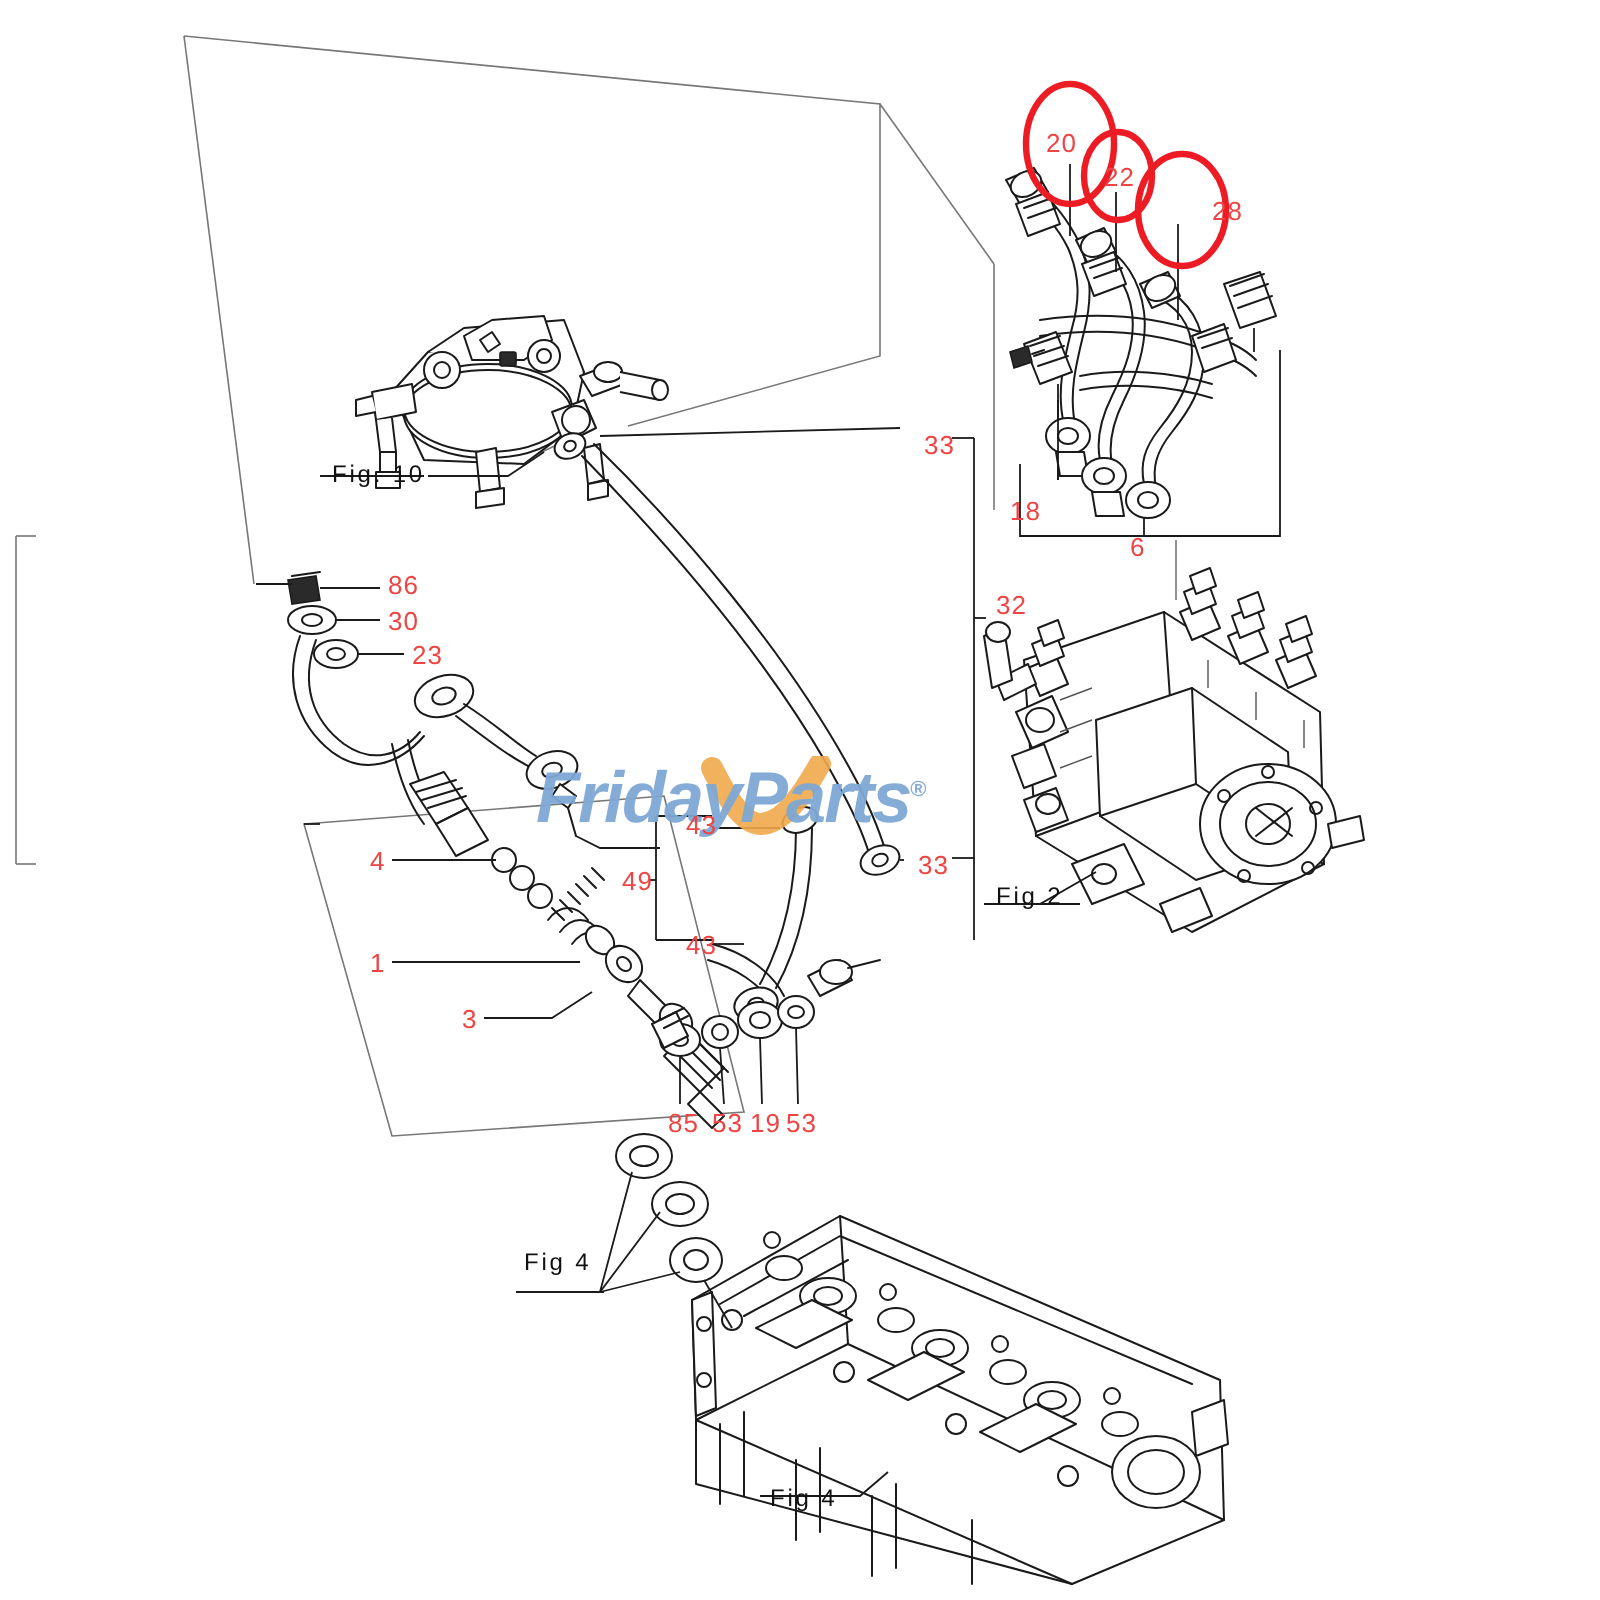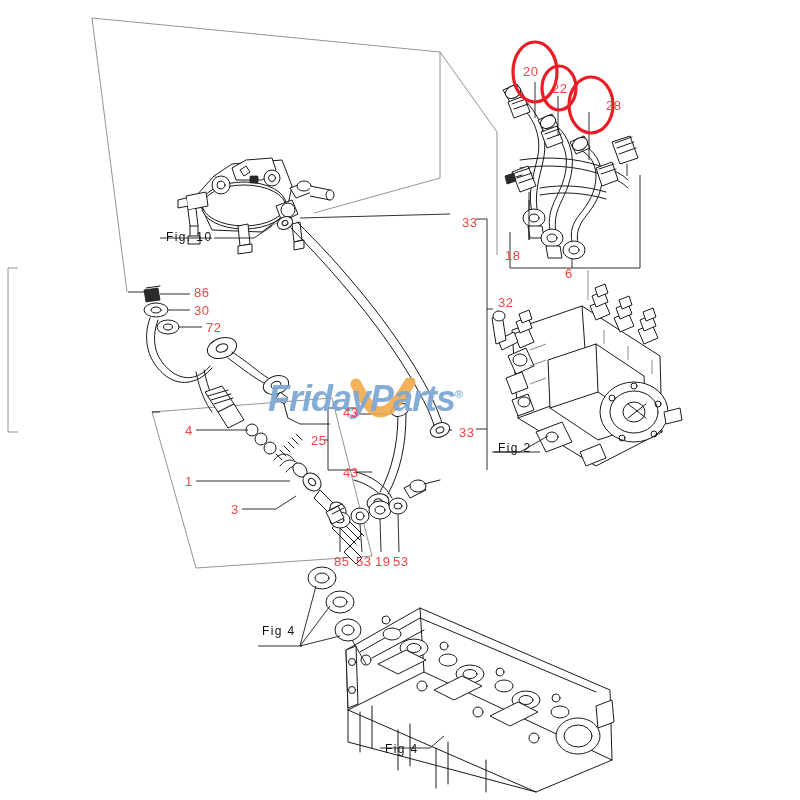--- a/index.html
+++ b/index.html
@@ -404,25 +404,25 @@
   <span class="lbl" style="left:523px;top:64px">20</span>
   <span class="lbl" style="left:552px;top:81px">22</span>
   <span class="lbl" style="left:606px;top:98px">28</span>
   <span class="lbl" style="left:505px;top:248px">18</span>
   <span class="lbl" style="left:565px;top:266px">6</span>
   <span class="lbl" style="left:462px;top:215px">33</span>
   <span class="lbl" style="left:498px;top:295px">32</span>
   <span class="lbl" style="left:459px;top:425px">33</span>
   <span class="lbl" style="left:194px;top:285px">86</span>
   <span class="lbl" style="left:194px;top:303px">30</span>
-  <span class="lbl" style="left:206px;top:320px">72</span>
+  <span class="lbl" style="left:206px;top:320px">23</span>
   <span class="lbl" style="left:185px;top:423px">4</span>
   <span class="lbl" style="left:185px;top:474px">1</span>
   <span class="lbl" style="left:231px;top:502px">3</span>
-  <span class="lbl" style="left:311px;top:433px">25</span>
+  <span class="lbl" style="left:311px;top:433px">49</span>
   <span class="lbl" style="left:343px;top:405px">43</span>
   <span class="lbl" style="left:343px;top:465px">43</span>
   <span class="lbl" style="left:334px;top:554px">85</span>
   <span class="lbl" style="left:356px;top:554px">53</span>
   <span class="lbl" style="left:375px;top:554px">19</span>
   <span class="lbl" style="left:393px;top:554px">53</span>
 
   <span class="figlbl" style="left:166px;top:230px">Fig. 10</span>
   <span class="figlbl" style="left:498px;top:441px">Fig 2</span>
   <span class="figlbl" style="left:262px;top:624px">Fig 4</span>

